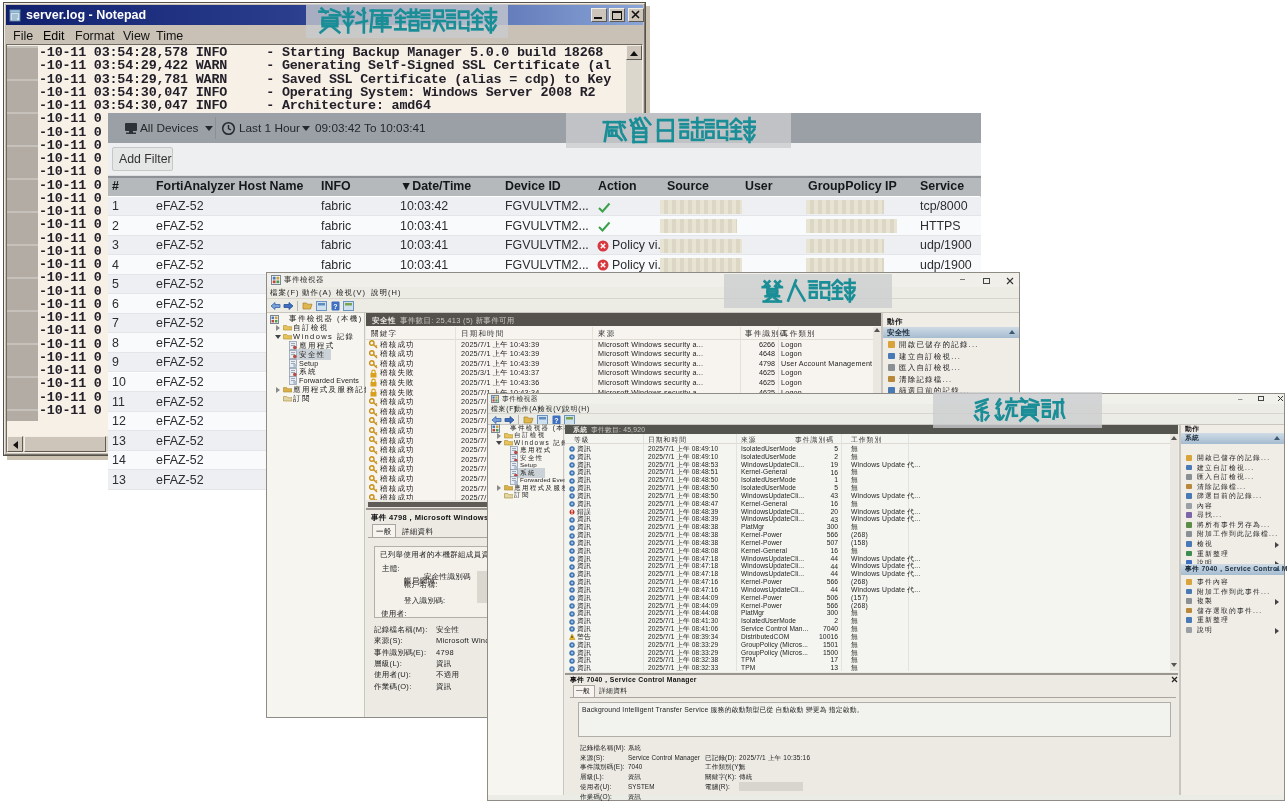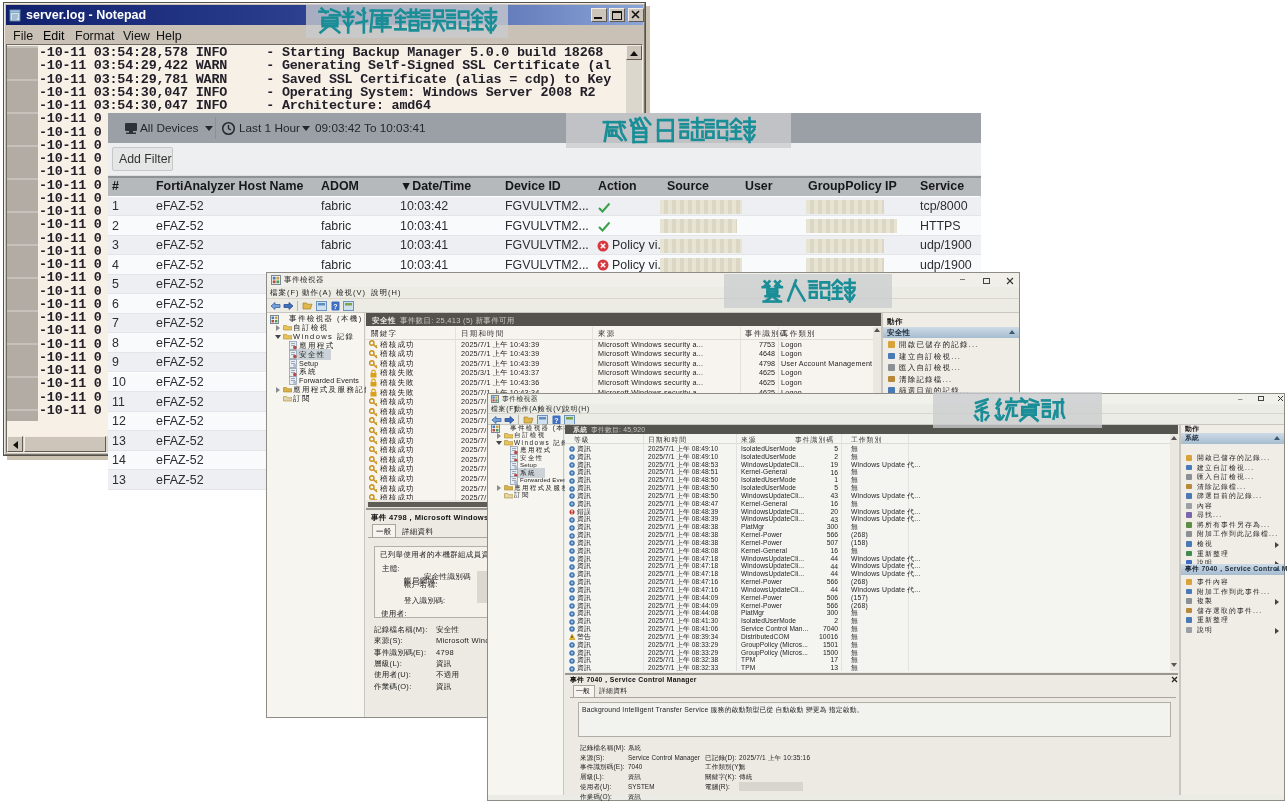--- a/index.html
+++ b/index.html
@@ -19,21 +19,21 @@
 <div style="position:absolute;left:628px;top:8px;width:16px;height:14px;background:#cdc5b9;border-top:1px solid #f2eee6;border-left:1px solid #f2eee6;border-right:1px solid #5f5b55;border-bottom:1px solid #5f5b55"></div>
 <div style="position:absolute;left:594px;top:17px;width:8px;height:2px;background:#111"></div>
 <div style="position:absolute;left:612px;top:11px;width:10px;height:9px;border:1px solid #111;border-top:2px solid #111"></div>
 <svg width="10" height="10" style="position:absolute;left:631px;top:10px">
     <path d="M1,1 L8,8 M8,1 L1,8" stroke="#111" stroke-width="1.6"></path>
   </svg>
 <div style="position:absolute;left:13px;top:29px;font:12.5px/14.5px 'Liberation Sans',sans-serif;color:#141414;white-space:pre;">File</div>
 <div style="position:absolute;left:43px;top:29px;font:12.5px/14.5px 'Liberation Sans',sans-serif;color:#000000;white-space:pre;text-align:right;">Edit</div>
 <div style="position:absolute;left:75px;top:29px;font:12.5px/14.5px 'Liberation Sans',sans-serif;color:#141414;white-space:pre;">Format</div>
 <div style="position:absolute;left:123px;top:29px;font:12.5px/14.5px 'Liberation Sans',sans-serif;color:#141414;white-space:pre;">View</div>
-<div style="position:absolute;left:156px;top:29px;font:12.5px/14.5px 'Liberation Sans',sans-serif;color:#141414;white-space:pre;">Help</div>
+<div style="position:absolute;left:156px;top:29px;font:12.5px/14.5px 'Liberation Sans',sans-serif;color:#141414;white-space:pre;">Time</div>
 <div style="position:absolute;left:6px;top:44px;width:637px;height:409px;background:#f7f0e6;border-top:1px solid #6e6a64;border-left:1px solid #6e6a64;border-right:1px solid #f4f0e8;border-bottom:1px solid #f4f0e8"></div>
 <div style="position:absolute;left:626px;top:45px;width:16px;height:391px;background:#dcd7cc"></div>
 <div style="position:absolute;left:626px;top:45px;width:16px;height:15px;background:#cdc5b9;border-top:1px solid #f2eee6;border-left:1px solid #f2eee6;border-right:1px solid #5f5b55;border-bottom:1px solid #5f5b55"></div>
 <div style="position:absolute;left:630px;top:51px;width:0px;height:0px;border-left:4px solid transparent;border-right:4px solid transparent;border-bottom:5px solid #111"></div>
 <div style="position:absolute;left:7px;top:436px;width:619px;height:16px;background:#dcd7cc"></div>
 <div style="position:absolute;left:7px;top:436px;width:16px;height:16px;background:#cdc5b9;border-top:1px solid #f2eee6;border-left:1px solid #f2eee6;border-right:1px solid #5f5b55;border-bottom:1px solid #5f5b55"></div>
 <div style="position:absolute;left:13px;top:441px;width:0px;height:0px;border-top:4px solid transparent;border-bottom:4px solid transparent;border-right:5px solid #111"></div>
 <div style="position:absolute;left:24px;top:436px;width:82px;height:16px;background:#cdc5b9;border-top:1px solid #f2eee6;border-left:1px solid #f2eee6;border-right:1px solid #5f5b55;border-bottom:1px solid #5f5b55"></div>
 <div style="position:absolute;left:39px;top:46px;font:bold 13.4px/13.25px 'Liberation Mono',monospace;color:#23202a;white-space:pre;letter-spacing:-0.2px">-10-11 03:54:28,578 INFO     - Starting Backup Manager 5.0.0 build 18268
 -10-11 03:54:29,422 WARN     - Generating Self-Signed SSL Certificate (al
@@ -80,21 +80,21 @@
   </svg>
 <div style="position:absolute;left:239px;top:122px;font:11.8px/13.8px 'Liberation Sans',sans-serif;color:#24282c;white-space:pre;">Last 1 Hour</div>
 <div style="position:absolute;left:302px;top:126px;width:0px;height:0px;border-left:4px solid transparent;border-right:4px solid transparent;border-top:5px solid #24282c"></div>
 <div style="position:absolute;left:315px;top:122px;font:11.8px/13.8px 'Liberation Sans',sans-serif;color:#24282c;white-space:pre;">09:03:42 To 10:03:41</div>
 <div style="position:absolute;left:108px;top:143px;width:873px;height:33px;background:#edeff0;border-bottom:1px solid #dddfe0"></div>
 <div style="position:absolute;left:112px;top:147px;width:61px;height:24px;background:#e5e6e6;border:1px solid #c6c7c7;border-radius:2px"></div>
 <div style="position:absolute;left:119px;top:152px;font:12.3px/14.3px 'Liberation Sans',sans-serif;color:#333;white-space:pre;">Add Filter</div>
 <div style="position:absolute;left:108px;top:176px;width:873px;height:20px;background:#b6b9bc;border-top:2px solid #8e9296"></div>
 <div style="position:absolute;left:112px;top:179px;font:bold 12.4px/14.4px 'Liberation Sans',sans-serif;color:#15181b;white-space:pre;">#</div>
 <div style="position:absolute;left:156px;top:179px;font:bold 12.4px/14.4px 'Liberation Sans',sans-serif;color:#15181b;white-space:pre;">FortiAnalyzer Host Name</div>
-<div style="position:absolute;left:321px;top:179px;font:bold 12.4px/14.4px 'Liberation Sans',sans-serif;color:#15181b;white-space:pre;">ADOM</div>
+<div style="position:absolute;left:321px;top:179px;font:bold 12.4px/14.4px 'Liberation Sans',sans-serif;color:#15181b;white-space:pre;">INFO</div>
 <div style="position:absolute;left:400px;top:179px;font:bold 12.4px/14.4px 'Liberation Sans',sans-serif;color:#15181b;white-space:pre;">▼Date/Time</div>
 <div style="position:absolute;left:505px;top:179px;font:bold 12.4px/14.4px 'Liberation Sans',sans-serif;color:#15181b;white-space:pre;">Device ID</div>
 <div style="position:absolute;left:598px;top:179px;font:bold 12.4px/14.4px 'Liberation Sans',sans-serif;color:#15181b;white-space:pre;">Action</div>
 <div style="position:absolute;left:667px;top:179px;font:bold 12.4px/14.4px 'Liberation Sans',sans-serif;color:#15181b;white-space:pre;">Source</div>
 <div style="position:absolute;left:745px;top:179px;font:bold 12.4px/14.4px 'Liberation Sans',sans-serif;color:#15181b;white-space:pre;">User</div>
 <div style="position:absolute;left:808px;top:179px;font:bold 12.4px/14.4px 'Liberation Sans',sans-serif;color:#15181b;white-space:pre;">GroupPolicy IP</div>
 <div style="position:absolute;left:920px;top:179px;font:bold 12.4px/14.4px 'Liberation Sans',sans-serif;color:#15181b;white-space:pre;">Service</div>
 <div style="position:absolute;left:108px;top:196.5px;width:873px;height:19.55px;background:#edeff3;border-bottom:1px solid #e3e5e8"></div>
 <div style="position:absolute;left:112px;top:199.0px;font:12.4px/14.4px 'Liberation Sans',sans-serif;color:#2b2e31;white-space:pre;">1</div>
 <div style="position:absolute;left:156px;top:199.0px;font:12.4px/14.4px 'Liberation Sans',sans-serif;color:#2b2e31;white-space:pre;">eFAZ-52</div>
@@ -301,21 +301,21 @@
 <div style="position:absolute;left:592px;top:327px;width:1px;height:181px;background:#e4e1db"></div>
 <div style="position:absolute;left:740px;top:327px;width:1px;height:181px;background:#e4e1db"></div>
 <div style="position:absolute;left:778px;top:327px;width:1px;height:181px;background:#e4e1db"></div>
 <svg width="9" height="9" style="position:absolute;left:369px;top:340.3px">
     <circle cx="2.8" cy="3" r="2.2" fill="none" stroke="#c89018" stroke-width="1.4"></circle>
     <path d="M4.5,4.5 L8,8 M6.5,6.5 L8,5.5" stroke="#c89018" stroke-width="1.3" fill="none"></path>
   </svg>
 <div style="position:absolute;left:380px;top:339.6px;font:7.5px/9.5px 'Liberation Sans',sans-serif;color:#222;white-space:pre;letter-spacing:1.2px;">稽核成功</div>
 <div style="position:absolute;left:461px;top:339.6px;font:7.2px/9.2px 'Liberation Sans',sans-serif;color:#222;white-space:pre;letter-spacing:0.2px;">2025/7/1 上午 10:43:39</div>
 <div style="position:absolute;left:598px;top:339.6px;font:7.2px/9.2px 'Liberation Sans',sans-serif;color:#222;white-space:pre;letter-spacing:0.2px;">Microsoft Windows security a...</div>
-<div style="position:absolute;left:696px;top:339.6px;width:79px;text-align:right;font:7.2px/9.2px 'Liberation Sans';color:#222">7753</div>
+<div style="position:absolute;left:696px;top:339.6px;width:79px;text-align:right;font:7.2px/9.2px 'Liberation Sans';color:#222">6266</div>
 <div style="position:absolute;left:781px;top:339.6px;font:7.2px/9.2px 'Liberation Sans',sans-serif;color:#222;white-space:pre;letter-spacing:0.2px;">Logon</div>
 <svg width="9" height="9" style="position:absolute;left:369px;top:349.90000000000003px">
     <circle cx="2.8" cy="3" r="2.2" fill="none" stroke="#c89018" stroke-width="1.4"></circle>
     <path d="M4.5,4.5 L8,8 M6.5,6.5 L8,5.5" stroke="#c89018" stroke-width="1.3" fill="none"></path>
   </svg>
 <div style="position:absolute;left:380px;top:349.20000000000005px;font:7.5px/9.5px 'Liberation Sans',sans-serif;color:#222;white-space:pre;letter-spacing:1.2px;">稽核成功</div>
 <div style="position:absolute;left:461px;top:349.20000000000005px;font:7.2px/9.2px 'Liberation Sans',sans-serif;color:#222;white-space:pre;letter-spacing:0.2px;">2025/7/1 上午 10:43:39</div>
 <div style="position:absolute;left:598px;top:349.20000000000005px;font:7.2px/9.2px 'Liberation Sans',sans-serif;color:#222;white-space:pre;letter-spacing:0.2px;">Microsoft Windows security a...</div>
 <div style="position:absolute;left:696px;top:349.2px;width:79px;text-align:right;font:7.2px/9.2px 'Liberation Sans';color:#222">4648</div>
 <div style="position:absolute;left:781px;top:349.20000000000005px;font:7.2px/9.2px 'Liberation Sans',sans-serif;color:#222;white-space:pre;letter-spacing:0.2px;">Logon</div>

